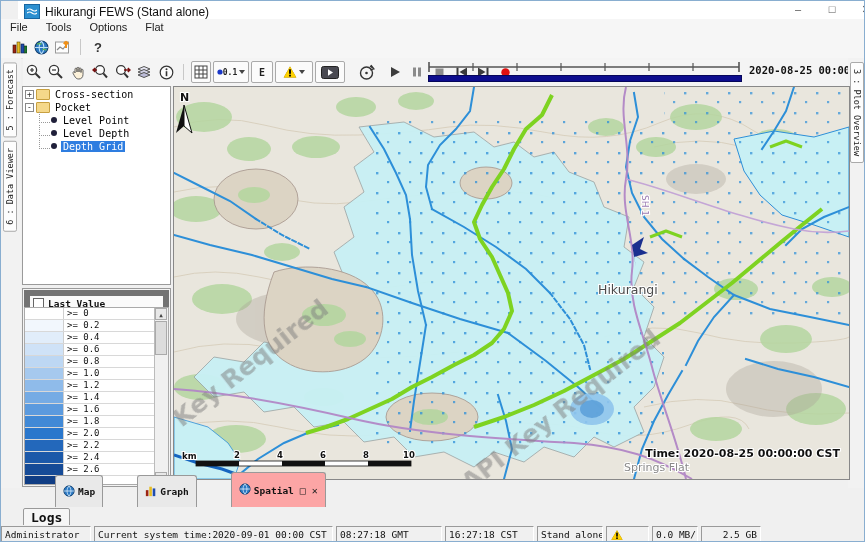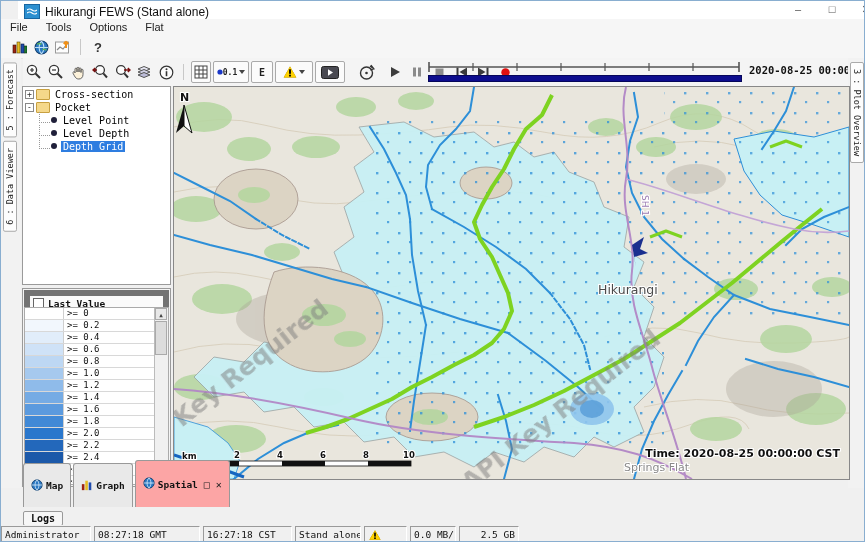--- a/index.html
+++ b/index.html
@@ -81,27 +81,27 @@
   .sthumb{position:absolute;left:0;top:13px;width:12px;height:34px;background:#dcdcdc;border:1px solid #aaa;box-sizing:border-box;}
   
   .map{position:absolute;left:172px;top:85px;width:675px;height:392px;border:1px solid #888;
     box-sizing:content-box;background:#e9e6dd;overflow:hidden;}
   .map svg{display:block}
   .mtext{font-family:"DejaVu Sans",sans-serif;paint-order:stroke;stroke:#ffffff;stroke-width:2.2px;}
   
   .tabs-row{position:absolute;left:22px;top:487px;width:825px;height:19px;display:flex;
     align-items:flex-end;background:#f0f0f0;}
   .btab{display:flex;align-items:center;gap:3px;border:1px solid #999;border-bottom:none;
-    background:#e9e9e9;border-radius:3px 3px 0 0;height:15px;padding:14px 7px;margin-right:2px;
-    font-family:"DejaVu Sans Mono",monospace;font-size:9.5px;font-weight:bold;color:#111;}
+    background:#e9e9e9;border-radius:3px 3px 0 0;height:15px;padding:8px 7px;margin-right:2px;
+    font-family:"DejaVu Sans Mono",monospace;font-size:9.5px;font-weight:bold;color:#111;margin-left:32px;}
   .btab.active{background:#fca5a5;height:18px;}
   .btab .tctl{font-size:10px;font-weight:bold;margin-left:3px;color:#222;}
   .logs-row{position:absolute;left:22px;top:507px;width:825px;height:16px;}
   .logs-btn{display:inline-block;border:1px solid #999;background:#f6f6f6;border-radius:2px;
-    font-family:"DejaVu Sans Mono",monospace;font-size:10px;font-weight:bold;padding:1px 7px;color:#111;}
+    font-family:"DejaVu Sans Mono",monospace;font-size:13px;font-weight:bold;padding:1px 7px;color:#111;}
   
   .statusbar{position:absolute;left:0;top:524px;width:865px;height:18px;background:#f0f0f0;
     display:flex;align-items:stretch;padding-top:1px;box-sizing:border-box;}
   .scell{position:relative;border:1px solid;border-color:#9a9a9a #ffffff #ffffff #9a9a9a;
     margin-right:3px;font-family:"DejaVu Sans Mono",monospace;font-size:9.5px;color:#111;
     display:flex;align-items:center;padding:0 3px;box-sizing:border-box;overflow:hidden;white-space:nowrap;}
   .memfill{position:absolute;left:0;top:0;bottom:0;background:#62c2ea;z-index:0;}
   .scell span{position:relative;z-index:1;}
 </style>
 </head>
@@ -581,20 +581,23 @@
       </div>
     </div>
   <div class="logs-row">
     <span class="logs-btn">Logs</span>
   </div>
 
   <div class="statusbar" id="statusbar">
       <div class="scell" style="width: 90px;">
         <span>Administrator</span>
       </div>
+      <div class="scell" style="width: 239px;">
+        <span>Current system time:2020-09-01 00:00 CST</span>
+      </div>
       <div class="scell" style="width: 106px;">
         <span>08:27:18 GMT</span>
       </div>
       <div class="scell" style="width: 89px;">
         <span>16:27:18 CST</span>
       </div>
       <div class="scell" style="width: 66px;">
         <span>Stand alone</span>
       </div>
       <div class="scell" style="width: 43px;">

